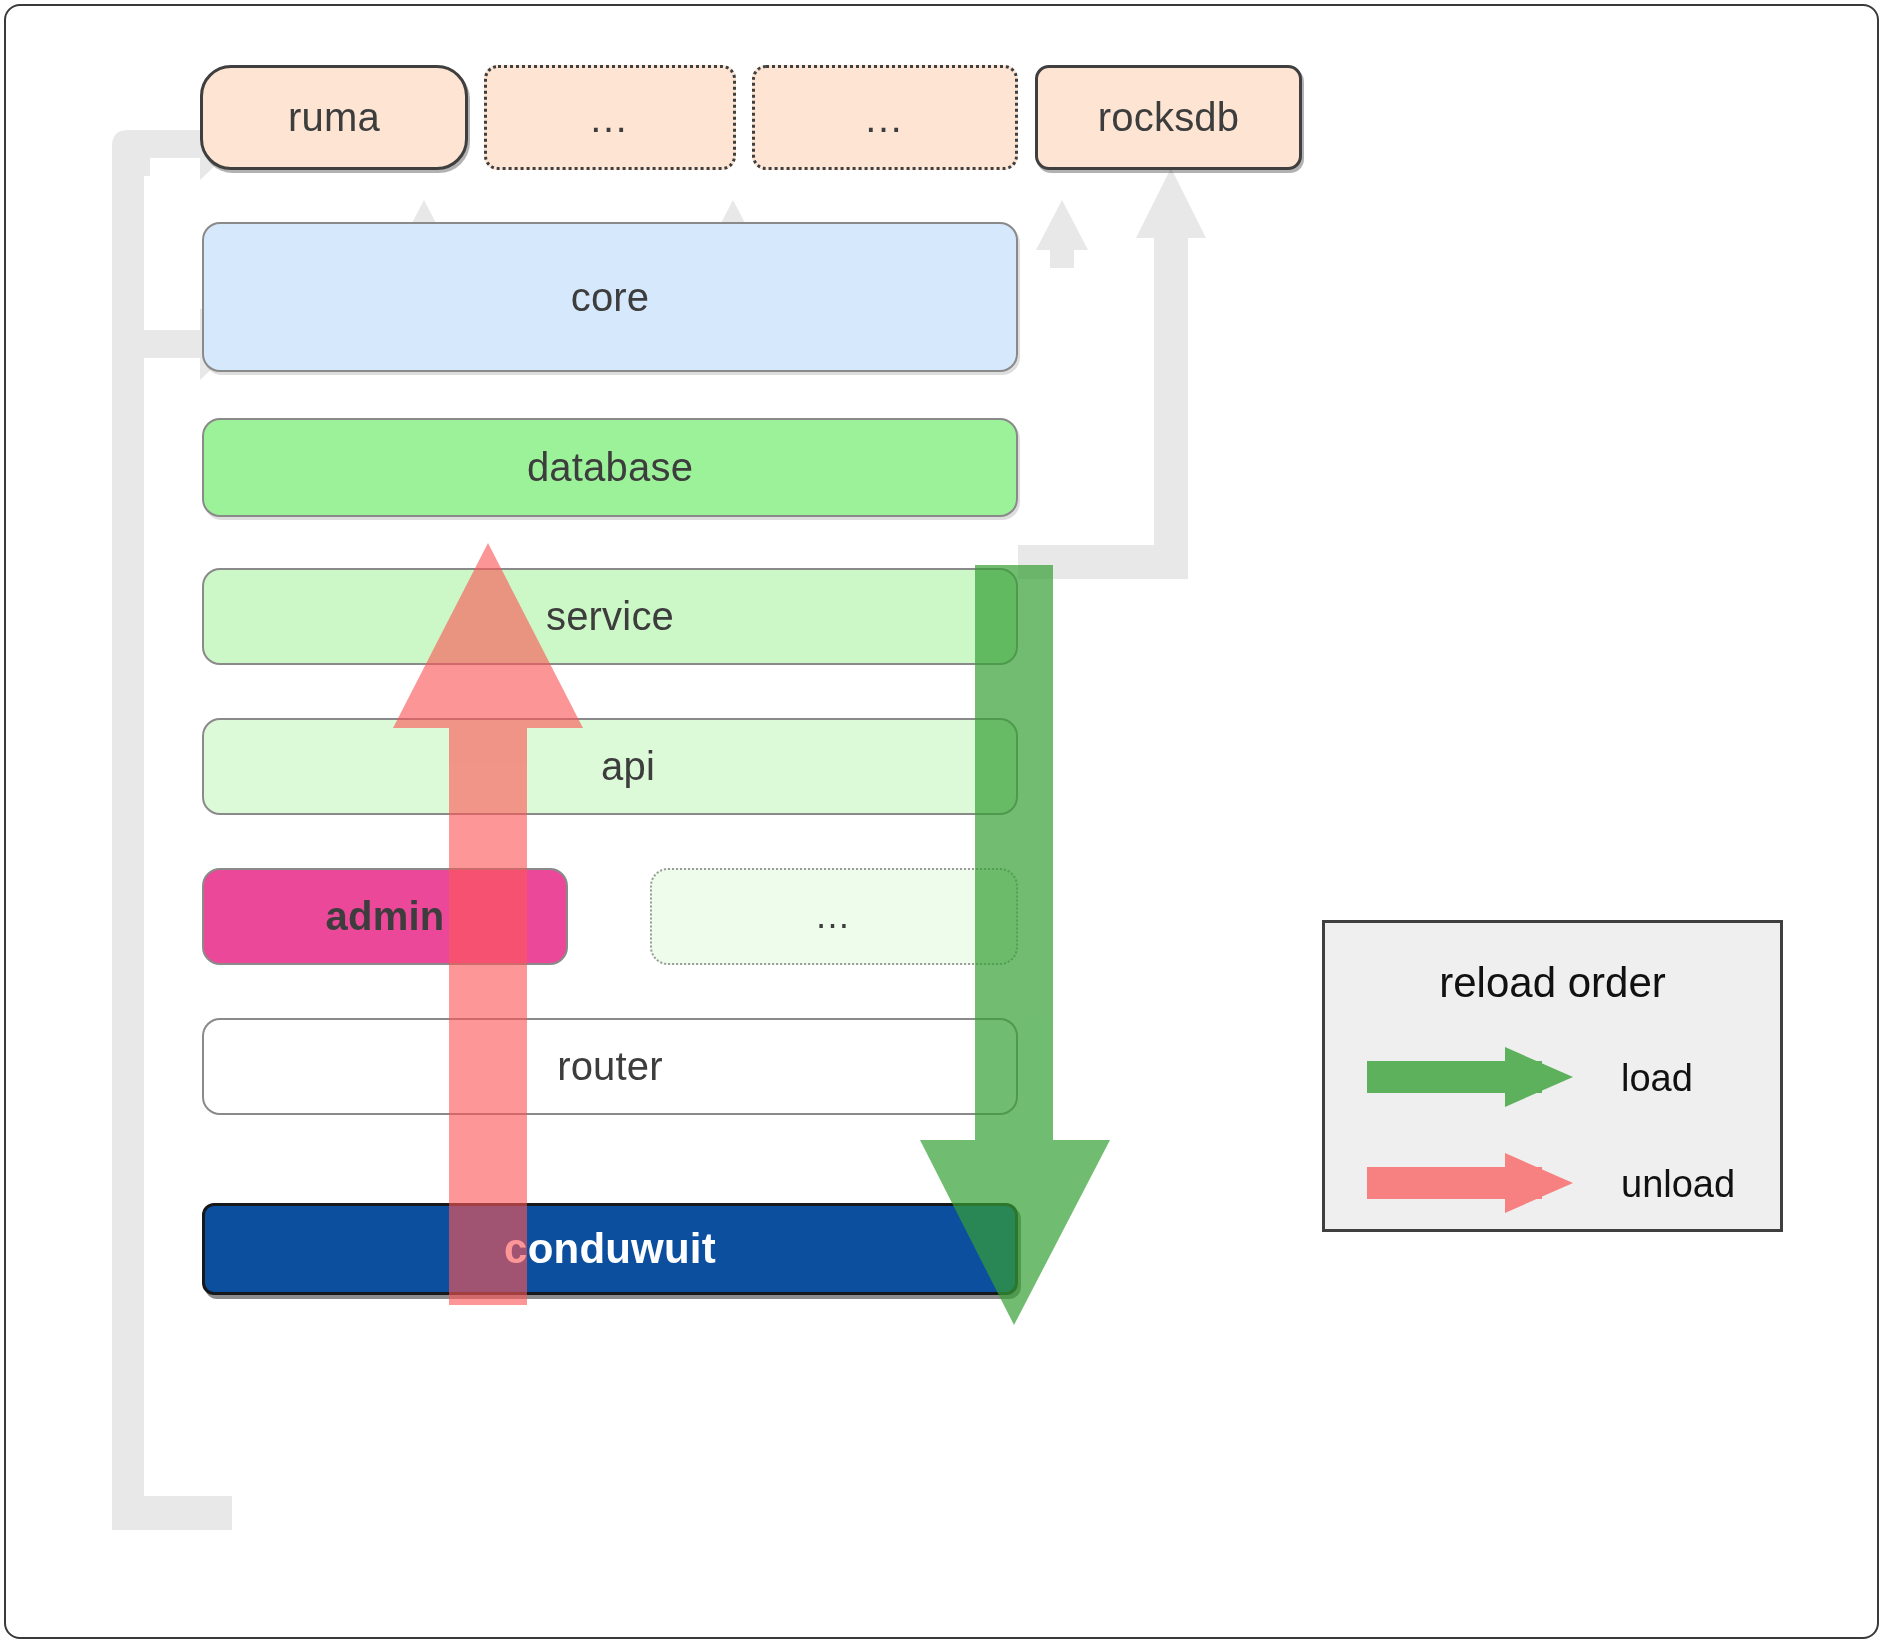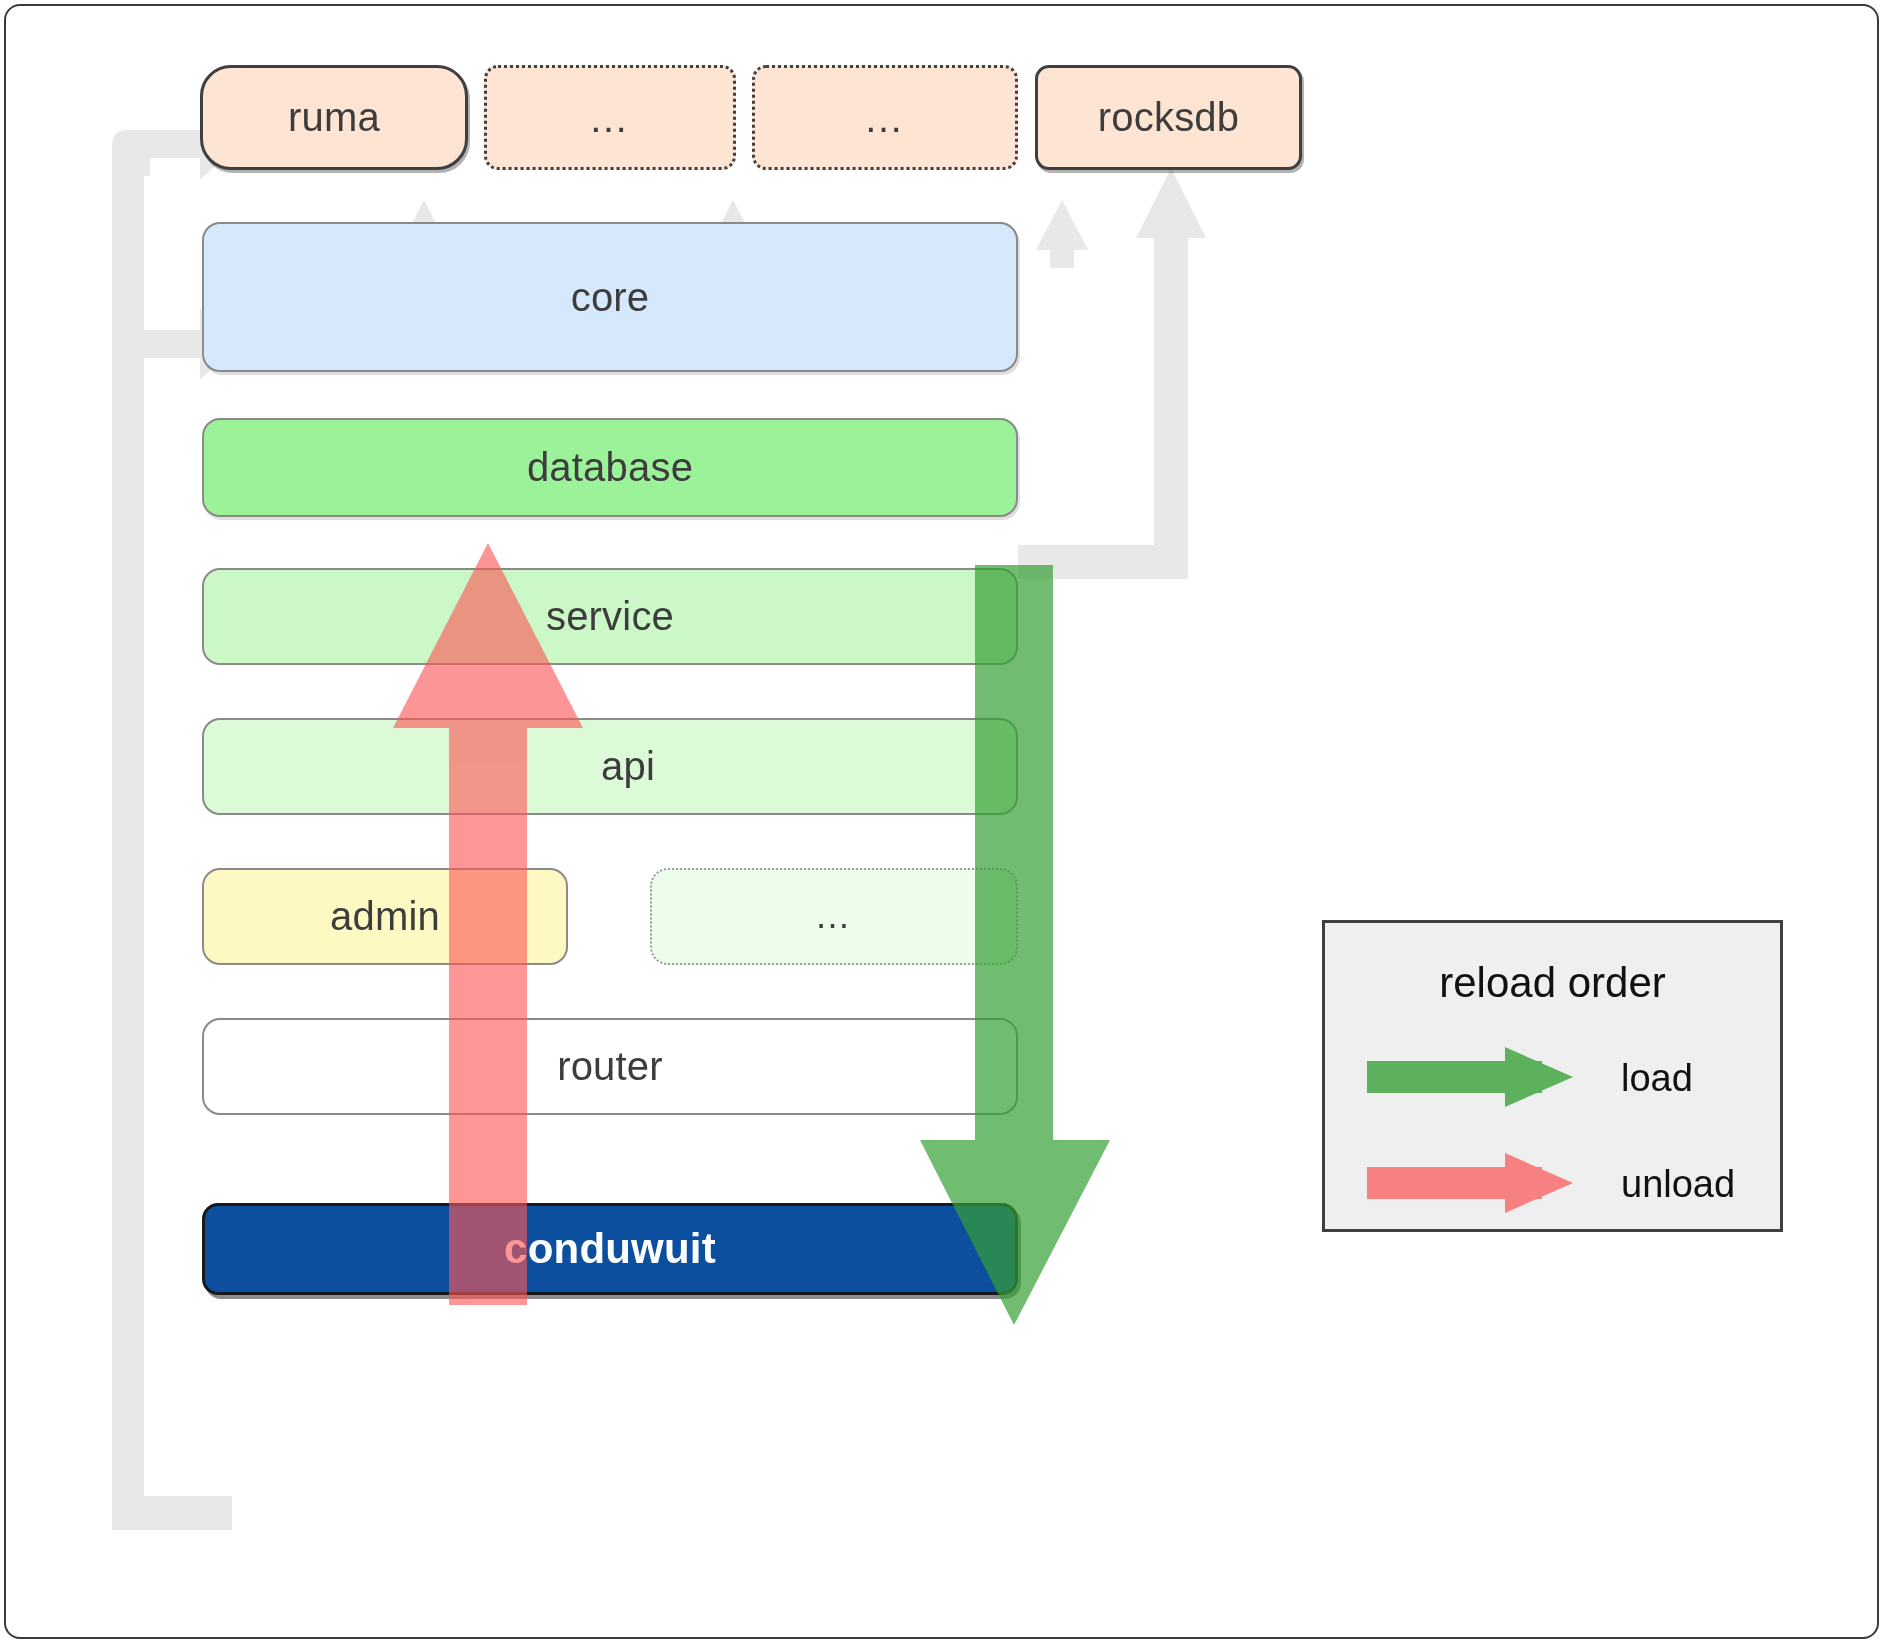--- a/index.html
+++ b/index.html
@@ -42,21 +42,21 @@
   .layer{
     border:2px solid #8a8a8a;
     border-radius:18px;
     font-size:40px;
   }
   .layer.dotted{border:2px dotted #9a9a9a;}
   .layer.core{background:#d6e8fb;box-shadow:2px 3px 0 rgba(0,0,0,.13);}
   .layer.database{background:#9bf299;box-shadow:2px 3px 0 rgba(0,0,0,.13);}
   .layer.service{background:#ccf7c6;}
   .layer.api{background:#ddfad8;padding-left:36px;}
-  .layer.admin{background:#fef9c3;}
+  .layer.admin{background:#ec4899;font-weight:bold;}
   .layer.ellipsis{background:#eefcec;}
   .layer.router{background:#ffffff;}
   .layer .dots{letter-spacing:3px;font-size:36px;line-height:0.4;}
   .app{
     background:#0b4f9e;
     border:3px solid #17181a;
     border-radius:16px;
     color:#ffffff;
     font-size:42px;
     font-weight:bold;
@@ -64,21 +64,21 @@
   }
   
   svg.overlay{
     position:absolute;left:0;top:0;
     width:1883px;height:1643px;
     pointer-events:none;
   }
   svg.under{z-index:0;}
   svg.over{z-index:5;}
   .node{z-index:2;}
-  .app{z-index:2;}
+  .app{z-index:2;border-radius:12px;}
   
   .legend{
     position:absolute;
     left:1322px;top:920px;
     width:461px;height:312px;
     background:#efefef;
     border:3px solid #3f3f3f;
     box-sizing:border-box;
     z-index:6;
   }

